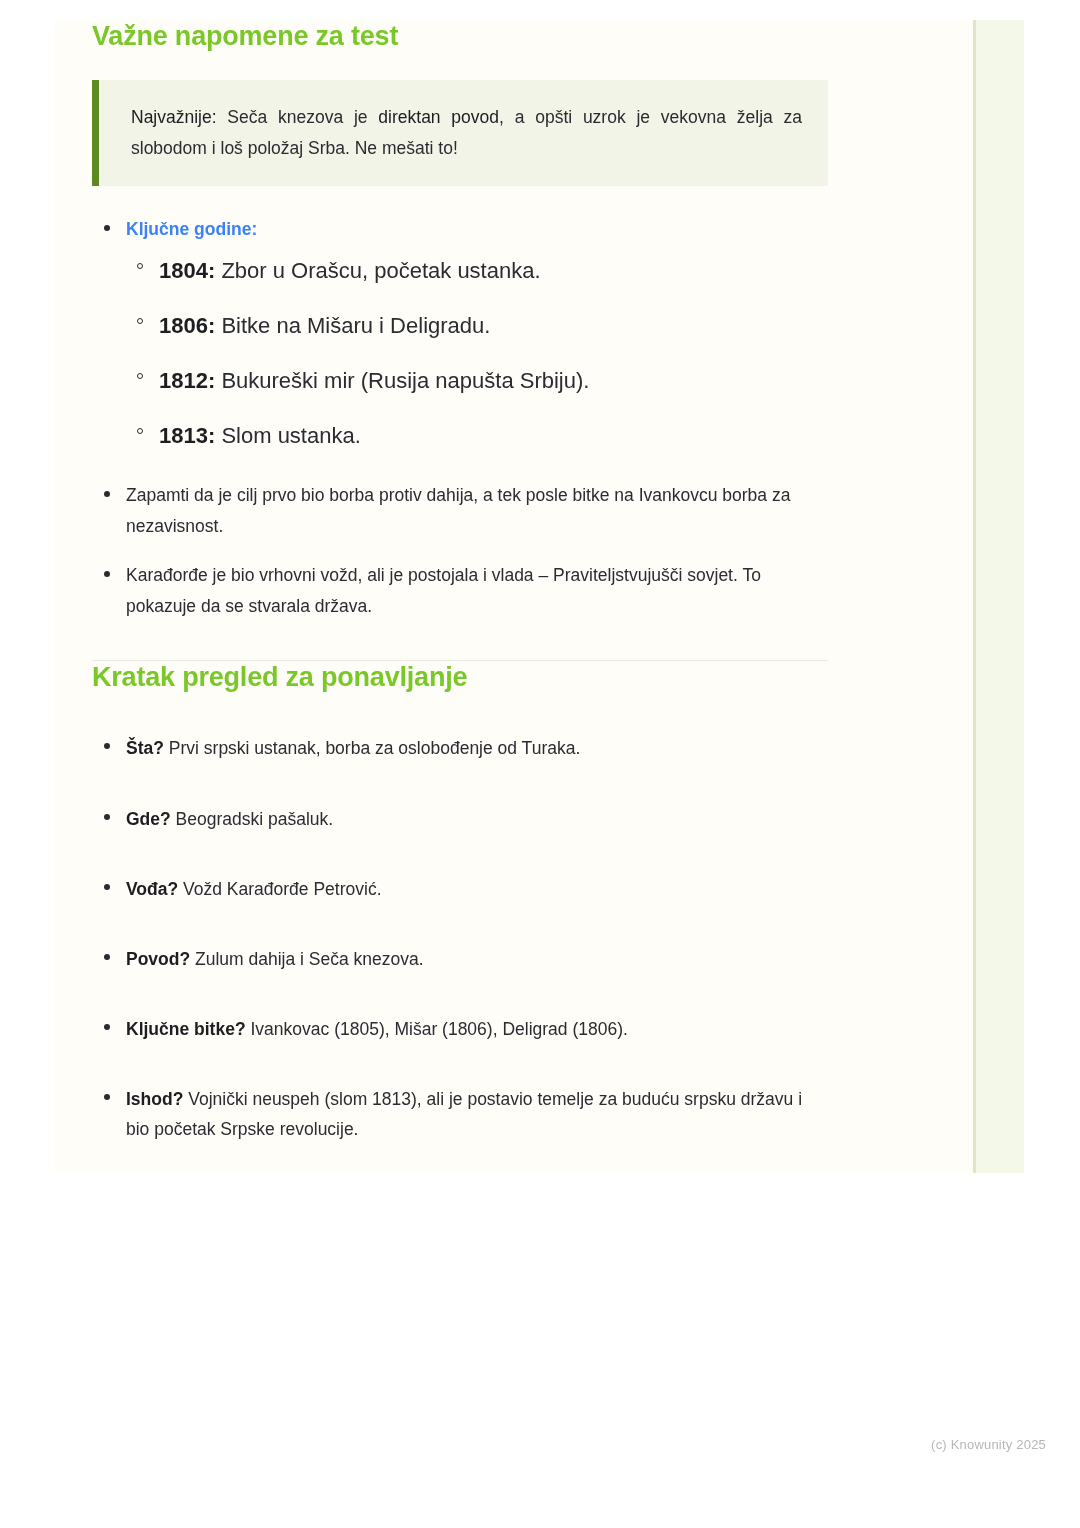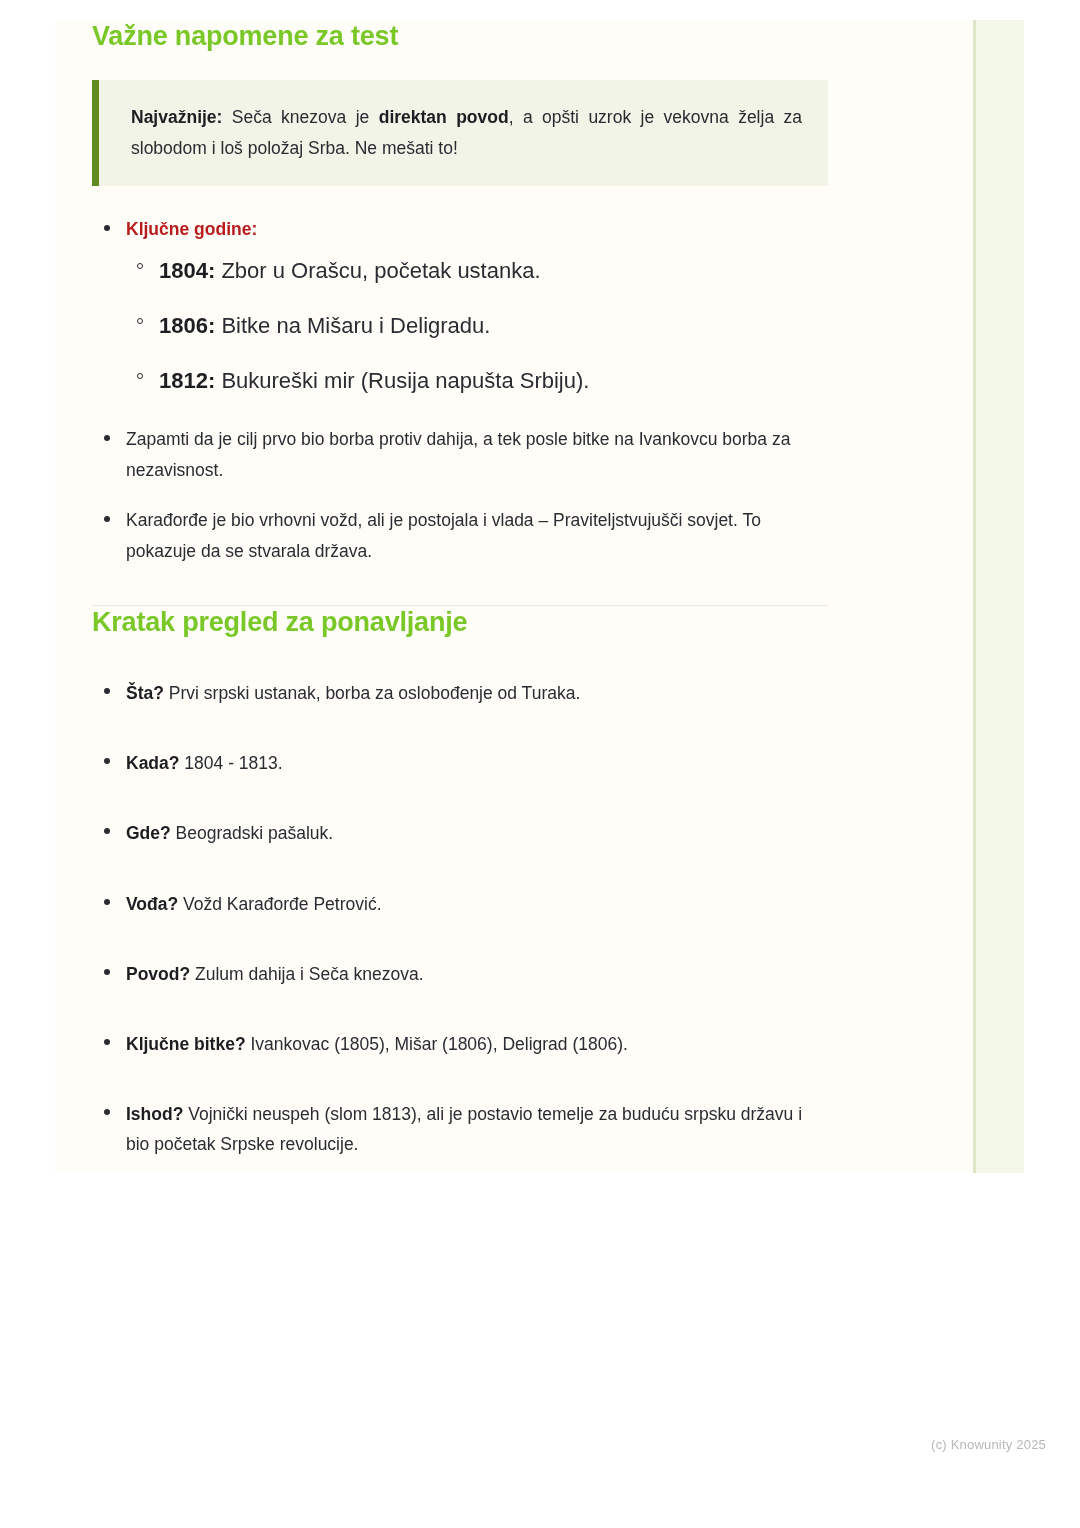--- a/index.html
+++ b/index.html
@@ -86,21 +86,21 @@
     box-sizing: border-box;
     width: 736px;
   }
   .callout p {
     margin: 0;
     font-size: 17.5px;
     line-height: 1.75;
     color: #2b2b32;
     text-align: justify;
   }
-  .callout strong { font-weight: bold; color: #1d1d22; }
+  .callout strong { font-weight: normal; color: #1d1d22; }
 
   
   ul.lvl1 {
     list-style: none;
     margin: 28px 0 0 0;
     padding: 0;
   }
   ul.lvl1 > li {
     position: relative;
     padding-left: 34px;
@@ -112,21 +112,21 @@
   ul.lvl1 > li:last-child { margin-bottom: 0; }
   ul.lvl1 > li > .bullet-disc {
     position: absolute;
     left: 12px;
     top: 11px;
     width: 6px;
     height: 6px;
     border-radius: 50%;
     background: #2b2b32;
   }
-  ul.lvl1 > li .lead { font-weight: bold; color: #b91c1c; }
+  ul.lvl1 > li .lead { font-weight: bold; color: #3b82f6; }
 
   ul.lvl2 {
     list-style: none;
     margin: 8px 0 0 0;
     padding: 0;
   }
   ul.lvl2 > li {
     position: relative;
     padding-left: 33px;
     margin-bottom: 20px;
@@ -225,20 +225,24 @@
             <span class="year">1804:</span><span> Zbor u Orašcu, početak ustanka.</span>
           </li>
           <li>
             <span class="bullet-circle"></span>
             <span class="year">1806:</span><span> Bitke na Mišaru i Deligradu.</span>
           </li>
           <li>
             <span class="bullet-circle"></span>
             <span class="year">1812:</span><span> Bukureški mir (Rusija napušta Srbiju).</span>
           </li>
+          <li>
+            <span class="bullet-circle"></span>
+            <span class="year">1813:</span><span> Slom ustanka.</span>
+          </li>
         </ul>
       </li>
 
       <li style="margin-top:26px;">
         <span class="bullet-disc"></span>
         <span>Zapamti da je cilj prvo bio borba protiv dahija, a tek posle bitke na Ivankovcu borba za nezavisnost.</span>
       </li>
 
       <li>
         <span class="bullet-disc"></span>
@@ -251,24 +255,20 @@
 
     <h1 class="section-title title-2">Kratak pregled za ponavljanje</h1>
 
     <ul class="qa">
       <li>
         <span class="bullet-disc"></span>
         <span class="q">Šta?</span><span> Prvi srpski ustanak, borba za oslobođenje od Turaka.</span>
       </li>
       <li>
         <span class="bullet-disc"></span>
-        <span class="q">Kada?</span><span> 1804 - 1813.</span>
-      </li>
-      <li>
-        <span class="bullet-disc"></span>
         <span class="q">Gde?</span><span> Beogradski pašaluk.</span>
       </li>
       <li>
         <span class="bullet-disc"></span>
         <span class="q">Vođa?</span><span> Vožd Karađorđe Petrović.</span>
       </li>
       <li>
         <span class="bullet-disc"></span>
         <span class="q">Povod?</span><span> Zulum dahija i Seča knezova.</span>
       </li>

